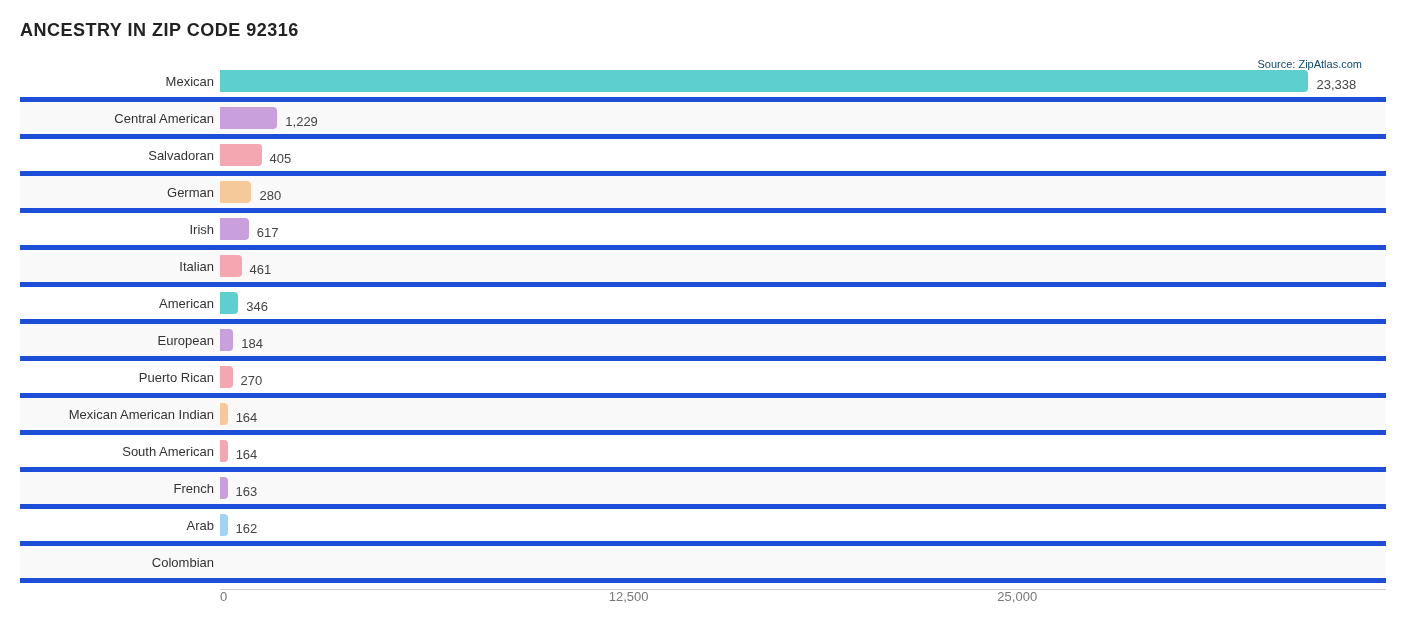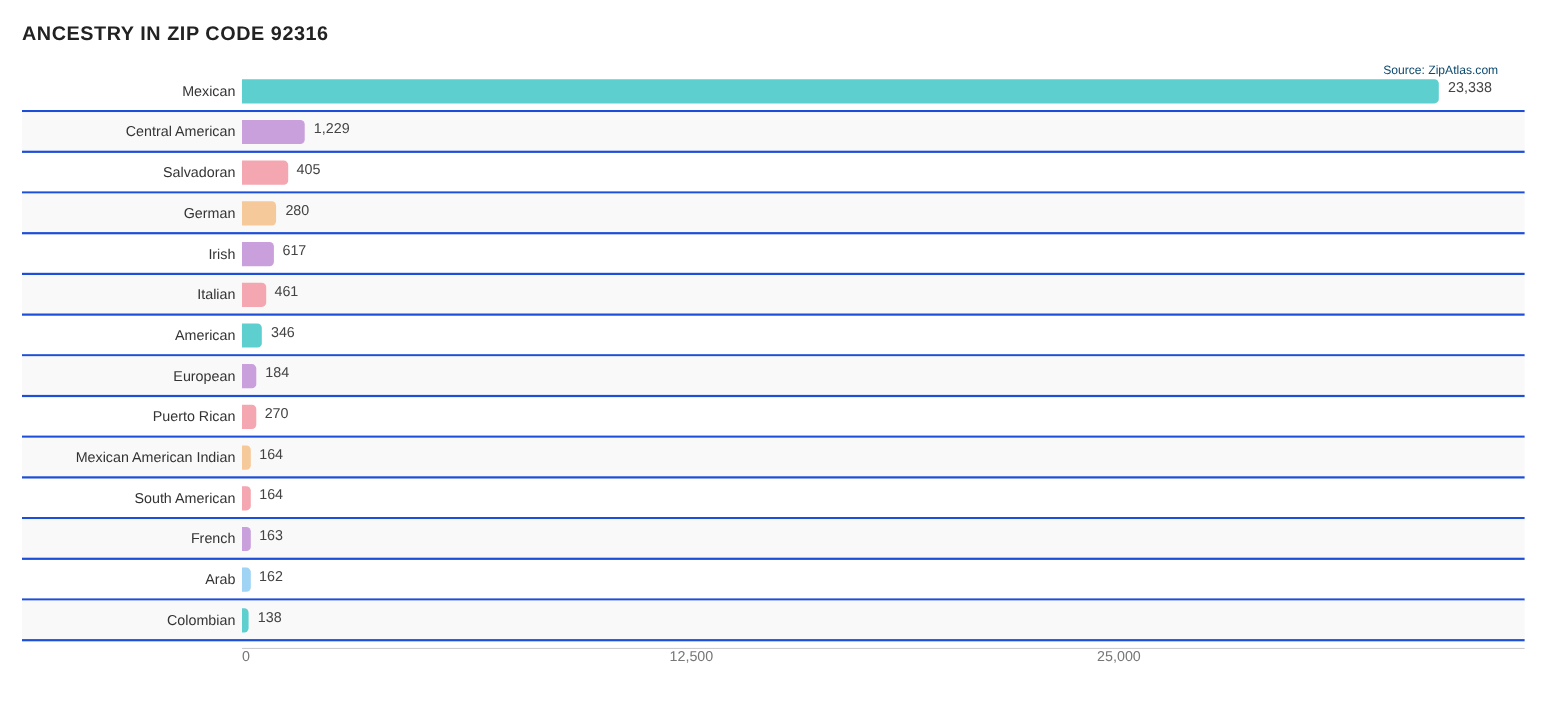--- a/index.html
+++ b/index.html
@@ -26,41 +26,41 @@
       margin-top: 20px;
     }
     .chart-area {
       position: relative;
       margin-top: 10px;
     }
     .bar-row {
       display: flex;
       align-items: center;
       height: 37px;
-      border-bottom: 2px solid #1d4ed8;
+      border-bottom: 5px solid #1d4ed8;
       position: relative;
     }
     .bar-row:nth-child(even) {
       background: #f9f9f9;
     }
     .bar-label {
       width: 200px;
       min-width: 200px;
       font-size: 13px;
       color: #333;
       padding-right: 6px;
       text-align: right;
       flex-shrink: 0;
     }
     .bar-track {
       flex: 1;
       height: 22px;
       position: relative;
       display: flex;
-      align-items: flex-start;
+      align-items: flex-end;
     }
     .bar-fill {
       height: 22px;
       border-radius: 0 4px 4px 0;
       position: relative;
     }
     .bar-value {
       font-size: 13px;
       color: #444;
       margin-left: 8px;
@@ -189,24 +189,20 @@
   </div>
         <div class="bar-row">
     <div class="bar-label">Arab</div>
     <div class="bar-track">
       <div class="bar-fill" style="width:0.6479999999999999%; background:#a0d4f5;"></div>
       <span class="bar-value">162</span>
     </div>
   </div>
         <div class="bar-row">
     <div class="bar-label">Colombian</div>
-    <div class="bar-track">
-      <div class="bar-fill" style="width:0.5519999999999999%; background:#5ecfcf;"></div>
-      <span class="bar-value">138</span>
-    </div>
   </div>
       </div>
 
     <div style="position:relative; margin-top:0;">
       <div class="x-axis-line"></div>
       <div class="x-axis" id="x-axis">
           <div class="x-tick">0</div>
           <div class="x-tick">12,500</div>
           <div class="x-tick">25,000</div>
         </div>

